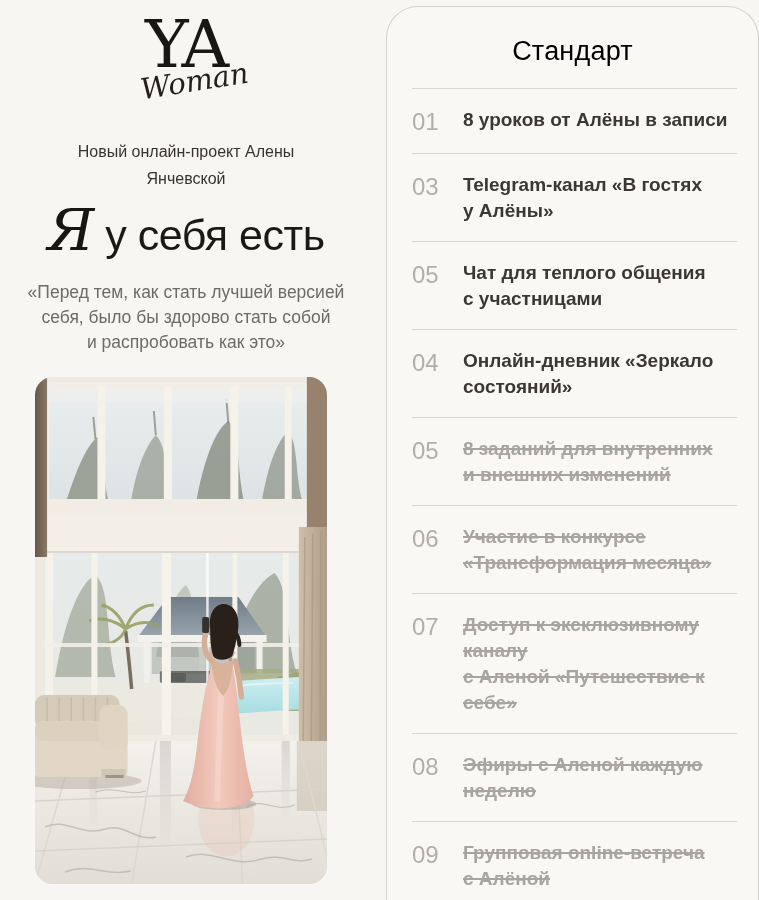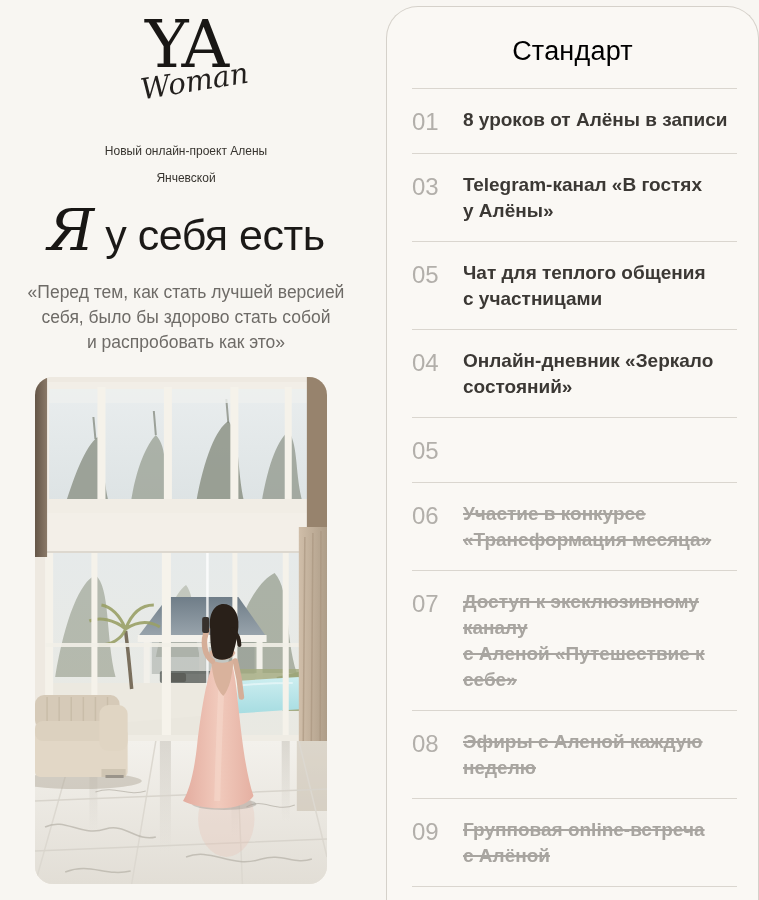--- a/index.html
+++ b/index.html
@@ -6,21 +6,21 @@
   html,body { width:759px; height:900px; overflow:hidden; }
   body { background:#f8f6f2; font-family:"Liberation Sans", sans-serif; color:#262422; }
   .page { display:flex; width:759px; height:812px;justify-content:space-between; }
 
   
   .left-panel { width:372px; flex:none; text-align:center; }
   .logo { margin-top:12px; line-height:1; }
   .logo-main { font-family:"DejaVu Serif", serif; font-size:66px; letter-spacing:-2px; color:#191715; }
   .logo-sub { font-family:"DejaVu Serif", serif; font-style:italic; font-size:29px; color:#221f1d;
               transform:rotate(-9deg); display:inline-block; margin-top:-18px; margin-left:16px; }
-  .subtitle { margin-top:42px; font-size:12px; line-height:27px; color:#37342f; white-space:pre-line; }
+  .subtitle { margin-top:42px; font-size:16px; line-height:27px; color:#37342f; white-space:pre-line; }
   .main-title { margin-top:4px; display:flex; justify-content:center; align-items:baseline; }
   .title-initial { font-family:"DejaVu Serif", serif; font-style:italic; font-size:58px; color:#181614; }
   .title-rest { font-size:43px; letter-spacing:-0.5px; color:#1b1917; margin-left:11px; }
   .quote { margin-top:16px; font-size:17.5px; line-height:25px; color:#6e6b67; white-space:pre-line; }
 
   .photo { margin:22px 45px 0 35px; width:292px; height:507px; border-radius:18px; overflow:hidden;
            background:#ece7df; position:relative; }
   .photo svg { display:block; }
 
   
@@ -236,20 +236,22 @@
         <span class="txt">Чат для теплого общения
 с участницами</span>
       </div>
       <div class="row">
         <span class="num">04</span>
         <span class="txt">Онлайн-дневник «Зеркало
 состояний»</span>
       </div>
       <div class="row excluded">
         <span class="num">05</span>
+        <span class="txt">8 заданий для внутренних
+и внешних изменений</span>
       </div>
       <div class="row excluded">
         <span class="num">06</span>
         <span class="txt">Участие в конкурсе
 «Трансформация месяца»</span>
       </div>
       <div class="row excluded">
         <span class="num">07</span>
         <span class="txt">Доступ к эксклюзивному каналу
 с Аленой «Путешествие к себе»</span>

